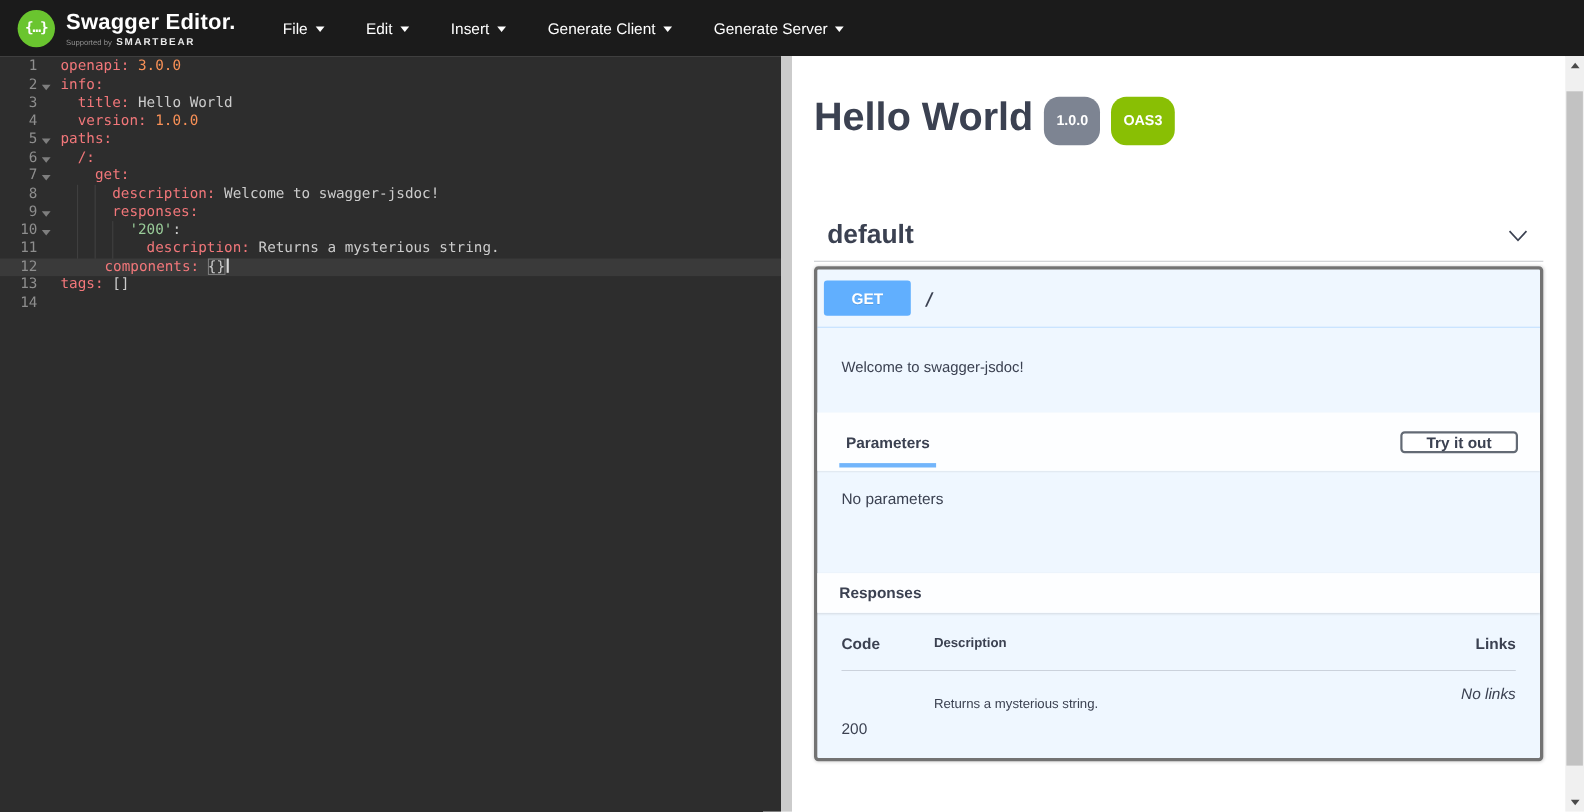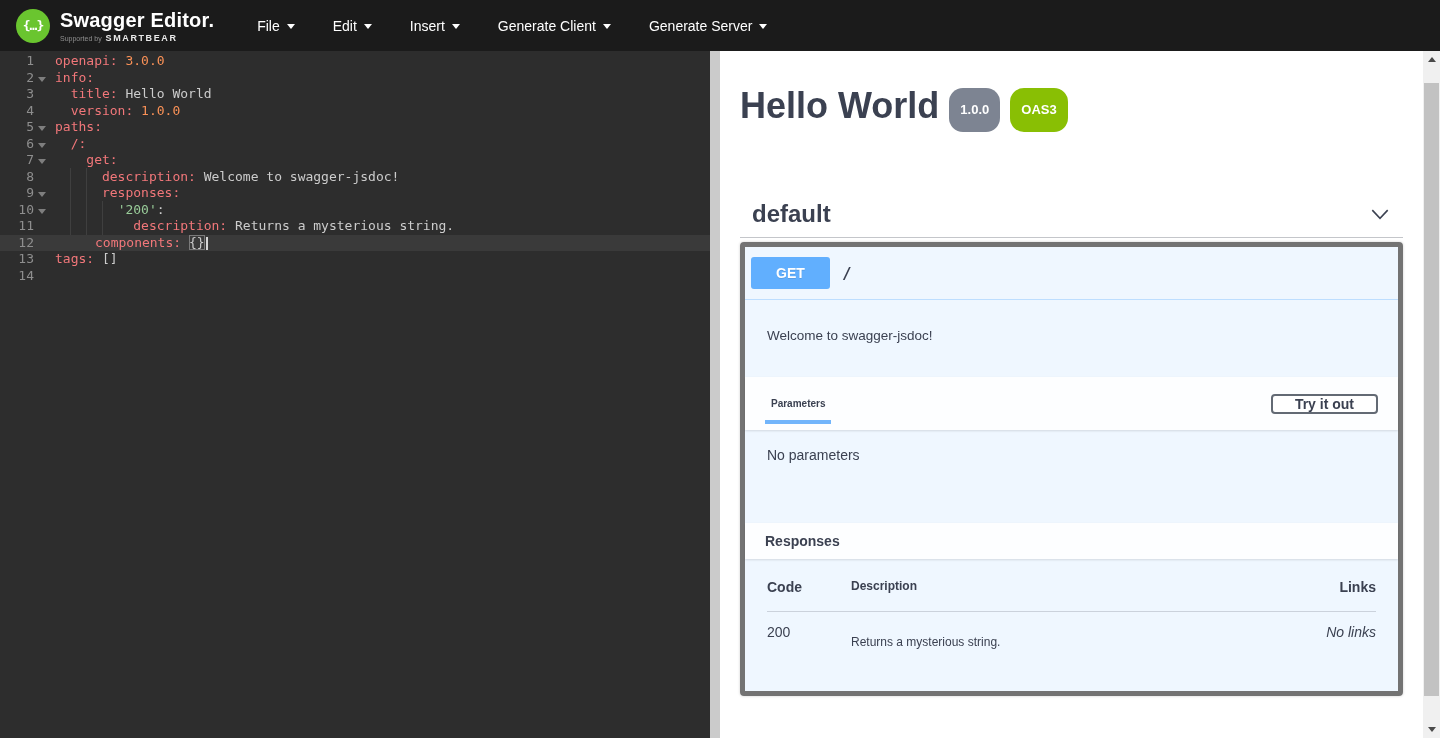--- a/index.html
+++ b/index.html
@@ -48,47 +48,47 @@
   .api-title { font-size:36px; line-height:38px; font-weight:700; color:#3b4151; display:flex; align-items:flex-start; gap:10px; }
   .pill { font-size:13px; font-weight:700; color:#fff; padding:3px 11px; border-radius:14px; margin-top:1px; }
   .pill-version { background:#7d8492; }
   .pill-oas { background:#89bf04; }
 
   .tag-header { margin-top:58px; height:48px; display:flex; align-items:center; justify-content:space-between;
                 padding:0 12px; border-bottom:1px solid rgba(59,65,81,.3); cursor:pointer; }
   .tag-title { font-size:24px; font-weight:700; color:#3b4151; }
   .chev { width:22px; height:22px; }
 
-  .opblock { margin-top:4px; border:5px solid #737373; border-radius:4px; background:rgba(97,175,254,.1);
+  .opblock { margin-top:4px; border:3px solid #737373; border-radius:4px; background:rgba(97,175,254,.1);
              box-shadow:0 0 3px rgba(0,0,0,.19); }
   .op-summary { height:53px; display:flex; align-items:center; padding:0 6px; cursor:pointer;
                 border-bottom:1px solid rgba(97,175,254,.35); }
   .method-badge { background:#61affe; color:#fff; font-weight:700; font-size:14px; border-radius:3px;
                   width:79px; text-align:center; padding:8px 0; text-shadow:0 1px 0 rgba(0,0,0,.1); }
   .op-path { margin-left:12px; font-size:16px; font-weight:600; color:#3b4151; font-family:"DejaVu Sans Mono", monospace; }
 
   .op-desc { height:77px; padding:28px 16px 0 22px; font-size:13.5px; color:#3b4151; }
 
   .sec-header { height:53px; background:rgba(255,255,255,.85); box-shadow:0 1px 2px rgba(0,0,0,.12);
                 display:flex; align-items:center; justify-content:space-between; padding:0 20px; }
-  .tab { position:relative; font-size:10px; font-weight:700; color:#3b4151; padding:0 6px; cursor:pointer; }
+  .tab { position:relative; font-size:14px; font-weight:700; color:#3b4151; padding:0 6px; cursor:pointer; }
   .tab::after { content:""; position:absolute; left:0; right:0; bottom:-15px; height:4px; background:#72b5fb; }
   .try-btn { border:2px solid #636a74; border-radius:4px; background:#fff; color:#3b4151;
              font-weight:700; font-size:14px; padding:0 22px; cursor:pointer; font-family:"Liberation Sans", sans-serif; }
 
   .params-body { height:93px; padding:17px 0 0 22px; font-size:14px; color:#3b4151; }
   .resp-header { height:36px; }
   .resp-title { font-size:14px; font-weight:700; color:#3b4151; }
   .resp-body { height:132px; padding:20px 22px; }
   .tbl-head { display:flex; padding-bottom:16px; border-bottom:1px solid rgba(59,65,81,.2); }
   .col-code { width:84px; font-size:14px; font-weight:700; }
   .col-desc { flex:1; font-size:12px; font-weight:700; }
   .col-links { font-size:14px; font-weight:700; text-align:right; }
   .tbl-row { display:flex; padding-top:12px; }
-  .cell-code { width:84px; font-size:14px; }
+  .cell-code { width:84px; font-size:14px;margin-top:32px; }
   .cell-desc { flex:1; font-size:12px; padding-top:11px; }
   .cell-links { font-size:14px; font-style:italic; text-align:right; }
 
   
   .scrollbar { width:17px; background:#f0f0f0; position:relative; flex:none; }
   .sb-btn { position:absolute; left:0; width:17px; height:17px; display:flex; align-items:center; justify-content:center; cursor:pointer; }
   .sb-btn.up { top:0; } .sb-btn.down { bottom:0; }
   .tri-up { width:0; height:0; border-left:4px solid transparent; border-right:4px solid transparent; border-bottom:5px solid #4a4a4a; }
   .tri-down { width:0; height:0; border-left:4px solid transparent; border-right:4px solid transparent; border-top:5px solid #4a4a4a; }
   .sb-thumb { position:absolute; left:1px; right:1px; top:32px; height:613px; background:#c2c2c2; cursor:pointer; }

